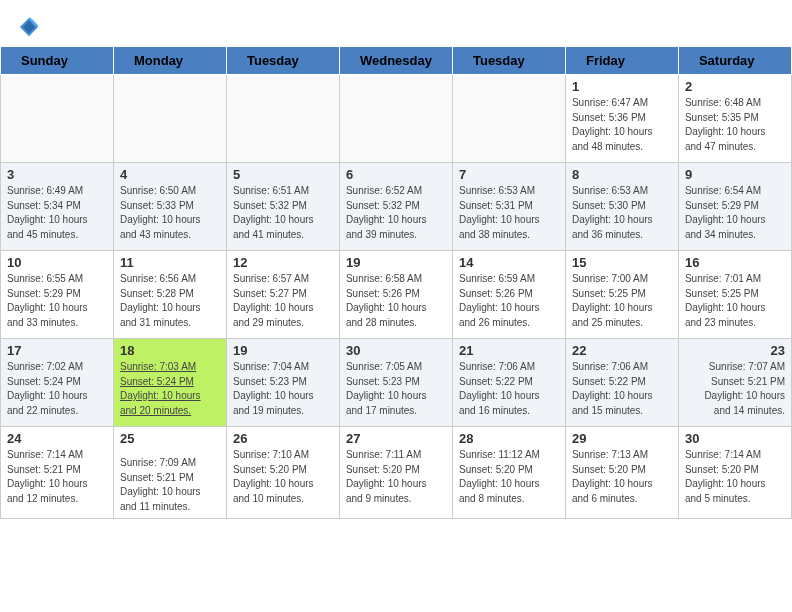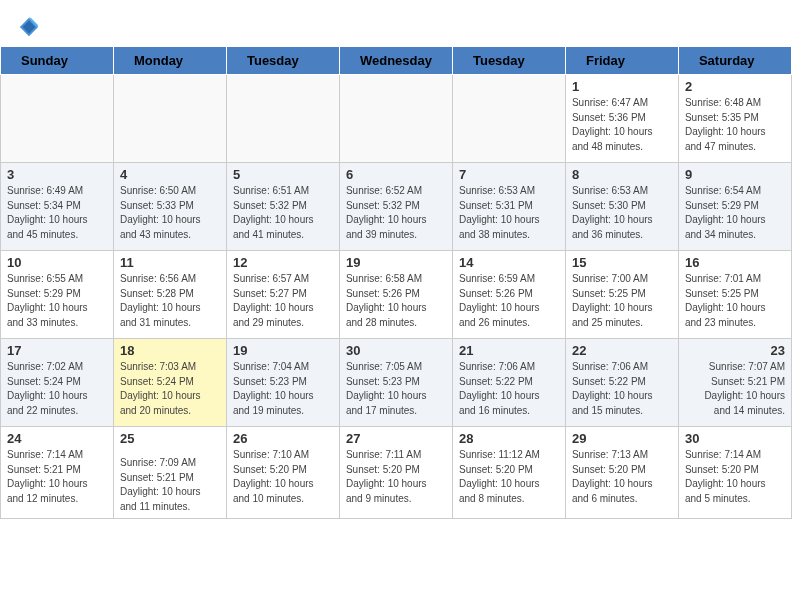--- a/index.html
+++ b/index.html
@@ -254,23 +254,23 @@
         </td>
       </tr>
       <tr>
         <td style="background: rgb(240, 244, 248);">
           <span class="day-number">17</span>
           <div class="day-info" style="white-space: pre-line;">Sunrise: 7:02 AM
 Sunset: 5:24 PM
 Daylight: 10 hours
 and 22 minutes.</div>
         </td>
-        <td style="background: #fef9c3;">
+        <td style="background: #bef264;">
           <span class="day-number">18</span>
-          <div class="day-info" style="white-space: pre-line;">Sunrise: 7:03 AM
+          <div class="day-info" style="white-space: pre-line; text-decoration: underline;">Sunrise: 7:03 AM
 Sunset: 5:24 PM
 Daylight: 10 hours
 and 20 minutes.</div>
         </td>
         <td style="background: rgb(240, 244, 248);">
           <span class="day-number">19</span>
           <div class="day-info" style="white-space: pre-line;">Sunrise: 7:04 AM
 Sunset: 5:23 PM
 Daylight: 10 hours
 and 19 minutes.</div>

